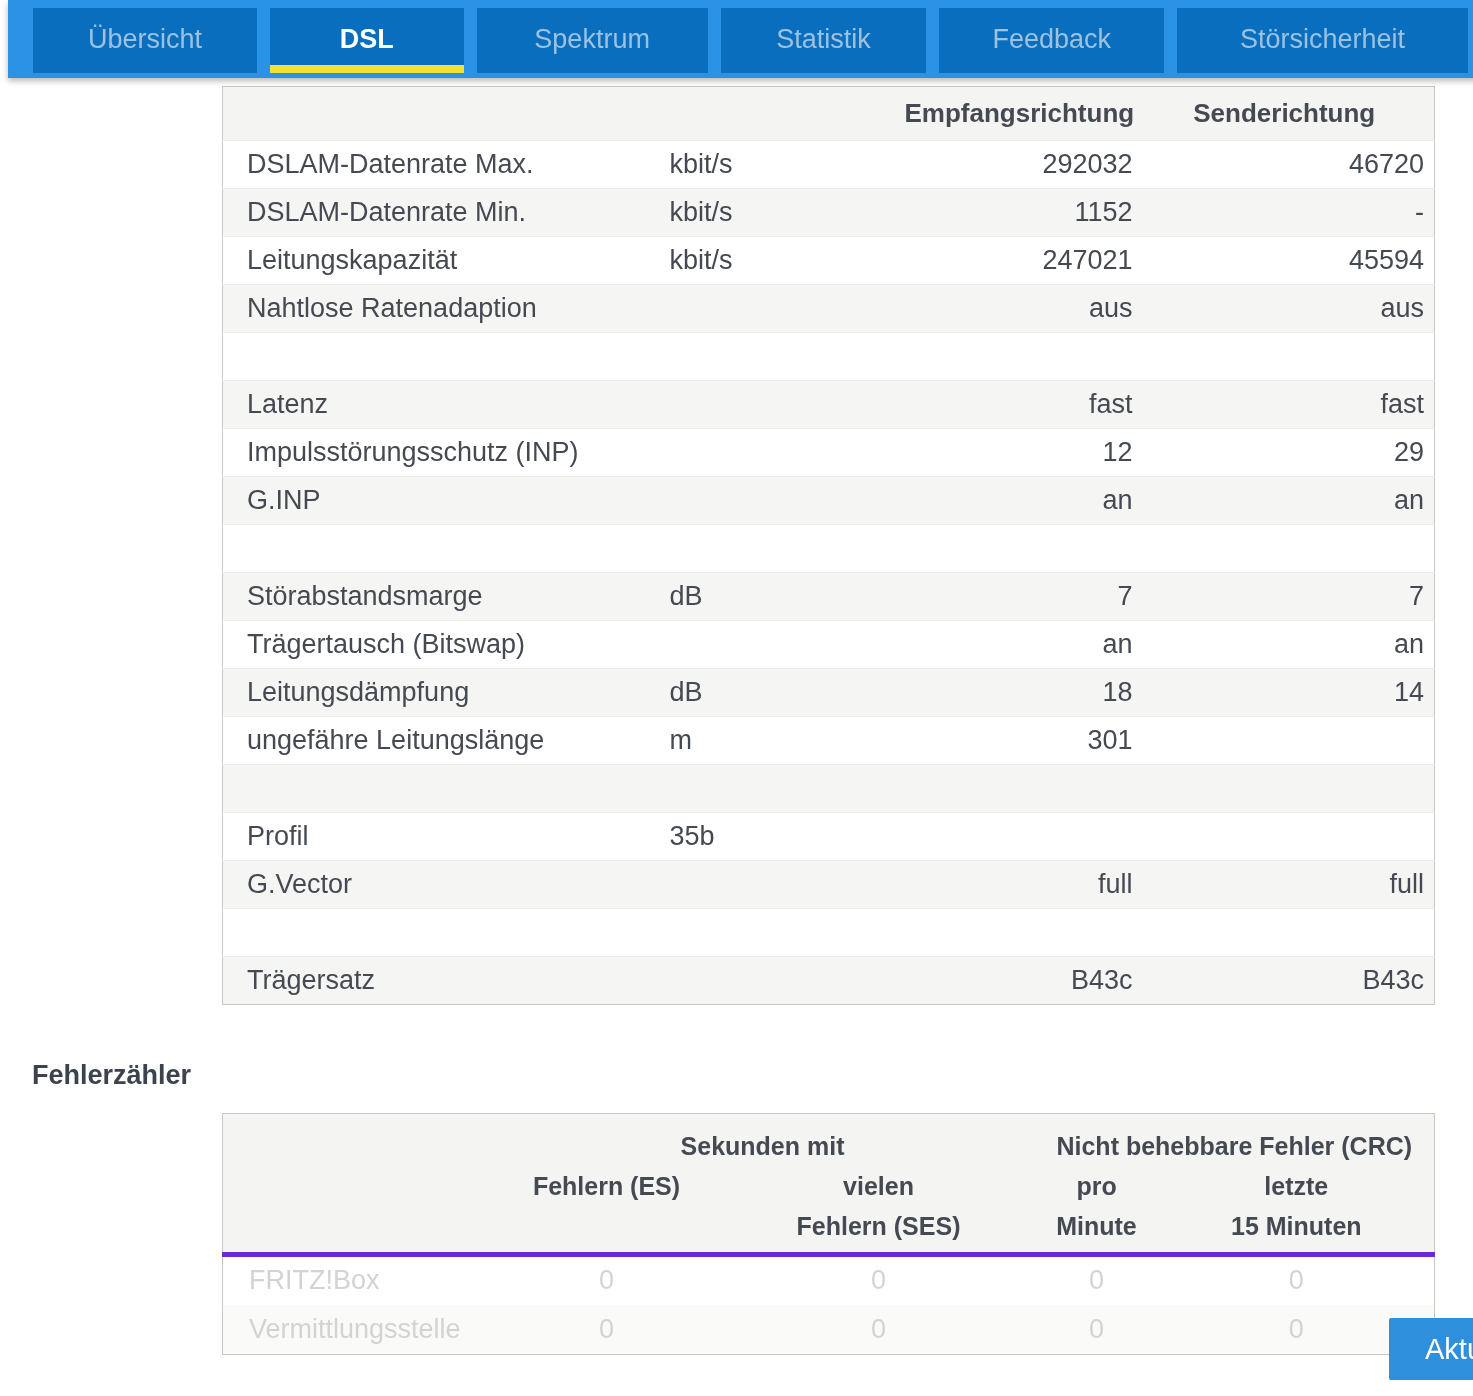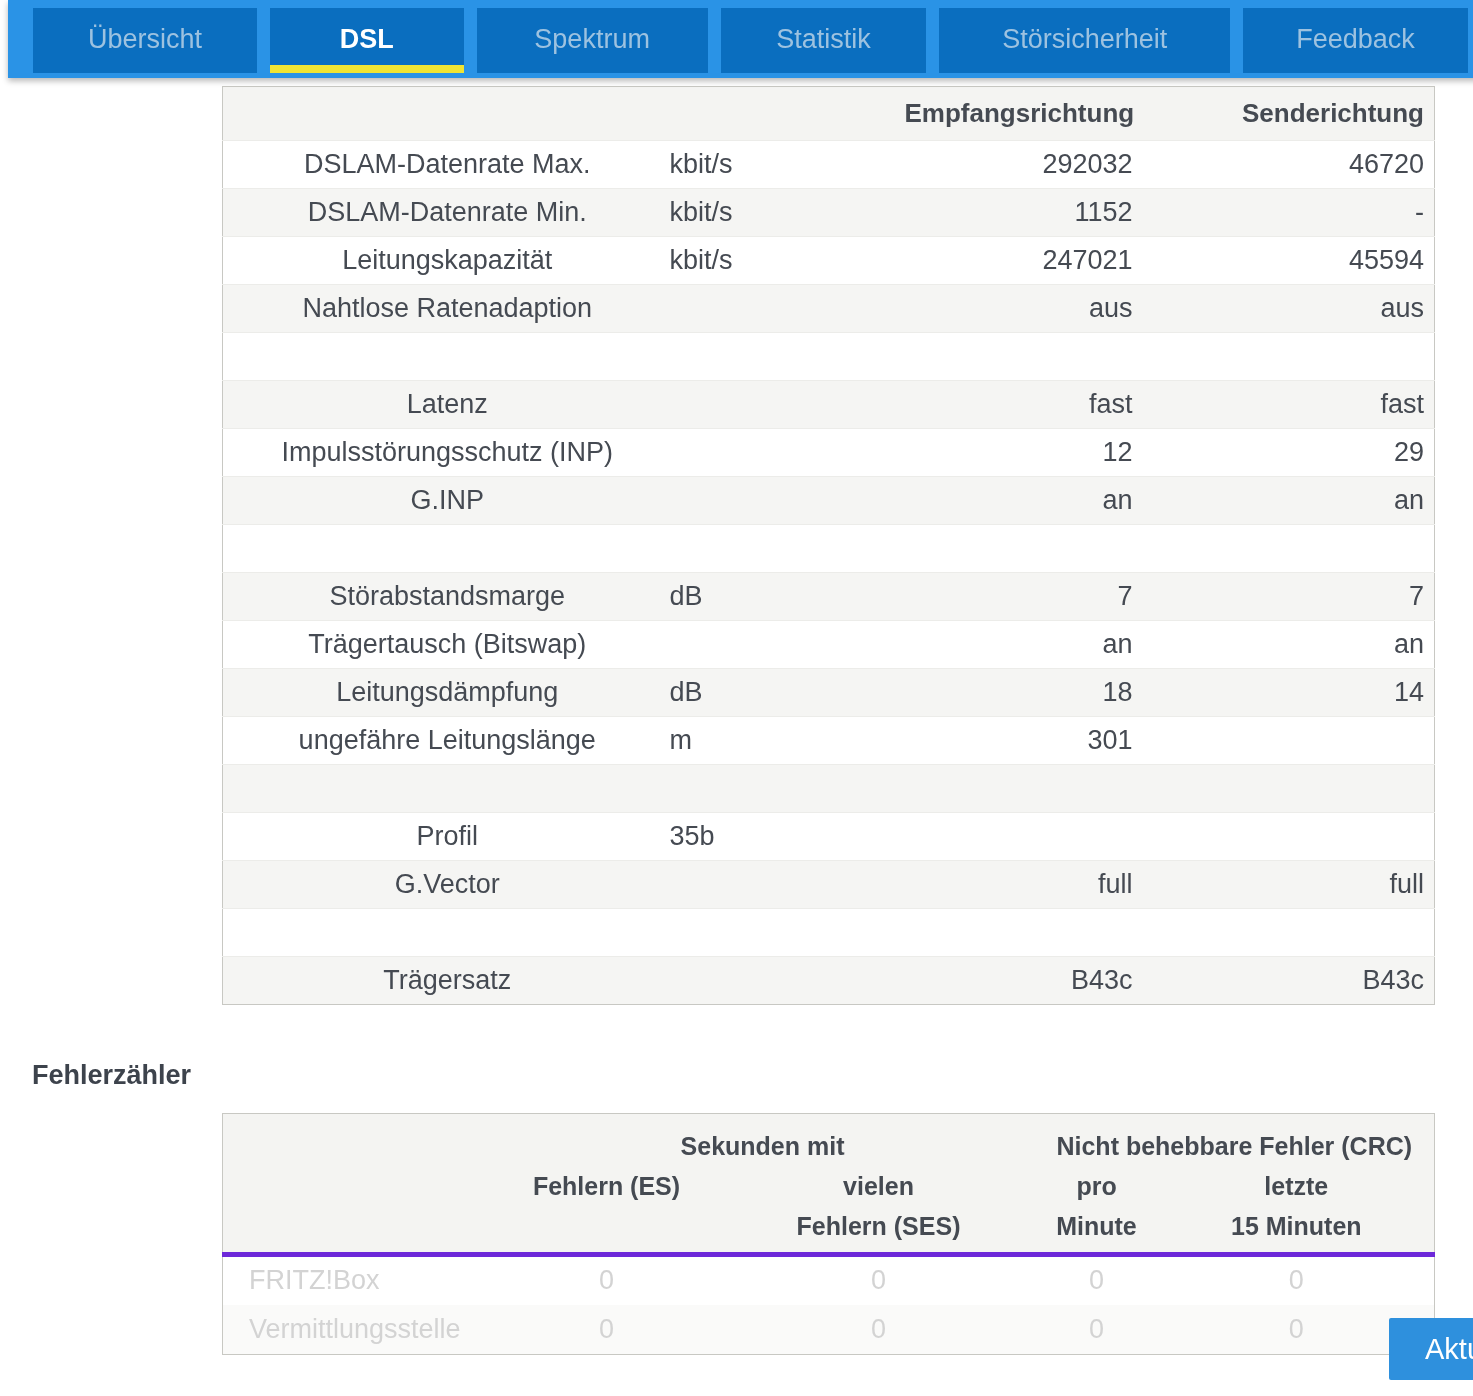--- a/index.html
+++ b/index.html
@@ -29,24 +29,24 @@
   table{border-collapse:collapse;table-layout:fixed;background:#ffffff;
     color:var(--text_dark);font-size:27px;}
   .tbl{width:1212px;margin-left:222px;border:1px solid var(--table_border);}
 
   
   .t1{margin-top:8px;}
   .t1 thead th{height:54px;background:var(--header_bg);font-weight:bold;font-size:26px;
     vertical-align:middle;}
   .t1 thead th.num{text-align:right;}
   .t1 thead th.rx{padding-right:12px;}
-  .t1 thead th.tx{padding-right:10px;}
+  .t1 thead th.tx{padding-right:10px;text-align:center;}
   .t1 tbody td{height:48px;vertical-align:middle;border-top:1px solid #ececE9;}
   .t1 tbody tr:nth-child(even) td{background:var(--row_alt_bg);}
-  .t1 td.lbl{padding-left:2px;text-align:center;}
+  .t1 td.lbl{padding-left:24px;text-align:left;}
   .t1 td.unit{text-align:left;}
   .t1 td.rx{text-align:right;padding-right:12px;}
   .t1 td.tx{text-align:right;padding-right:10px;}
 
   
   .section-heading{margin:52px 0 20px 32px;font-size:27px;font-weight:bold;
     color:var(--heading_text);line-height:36px;}
 
   
   .t2 thead th{background:var(--header_bg);font-weight:bold;font-size:25px;
@@ -67,22 +67,22 @@
 </head>
 <body>
 
 <div class="page">
 
   <nav class="navbar">
     <div class="tab tab-0">Übersicht</div>
     <div class="tab tab-1 active">DSL</div>
     <div class="tab tab-2">Spektrum</div>
     <div class="tab tab-3">Statistik</div>
+    <div class="tab tab-5">Feedback</div>
     <div class="tab tab-4">Störsicherheit</div>
-    <div class="tab tab-5">Feedback</div>
   </nav>
 
   <table class="tbl t1">
     <colgroup>
         <col style="width:447px">
         <col style="width:235px">
         <col style="width:240px">
         <col style="width:290px">
       </colgroup>
     <thead>

